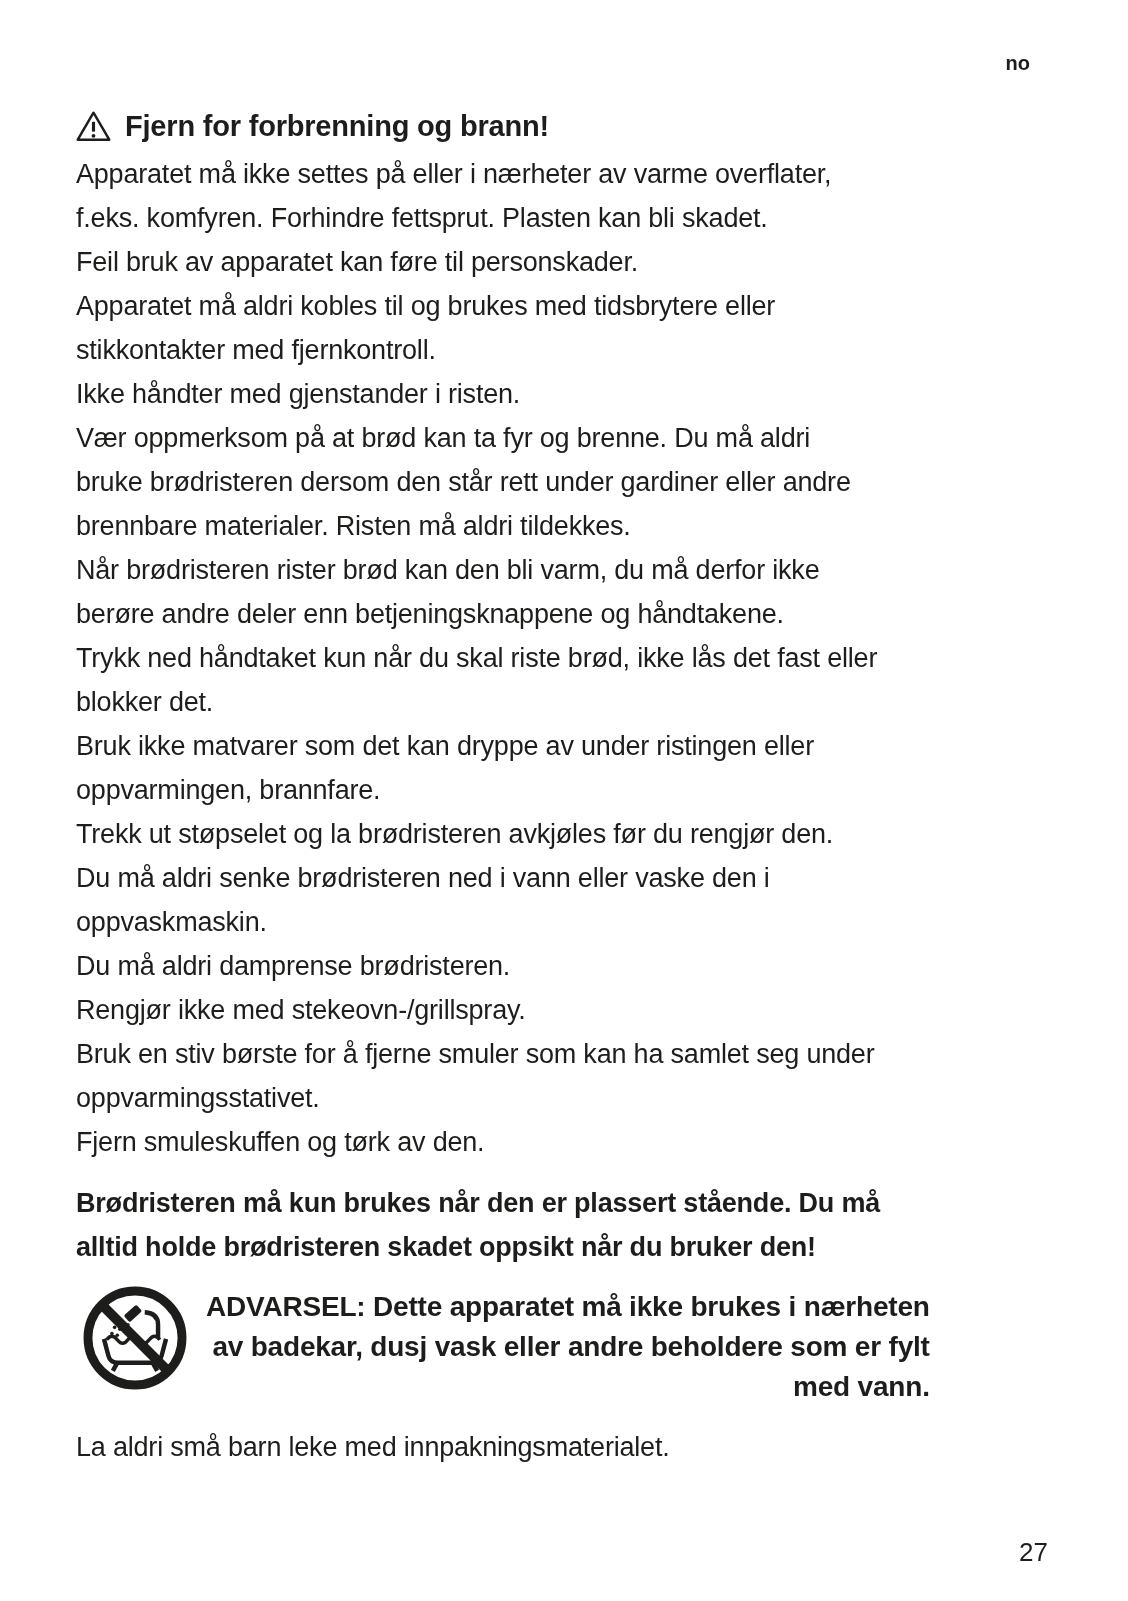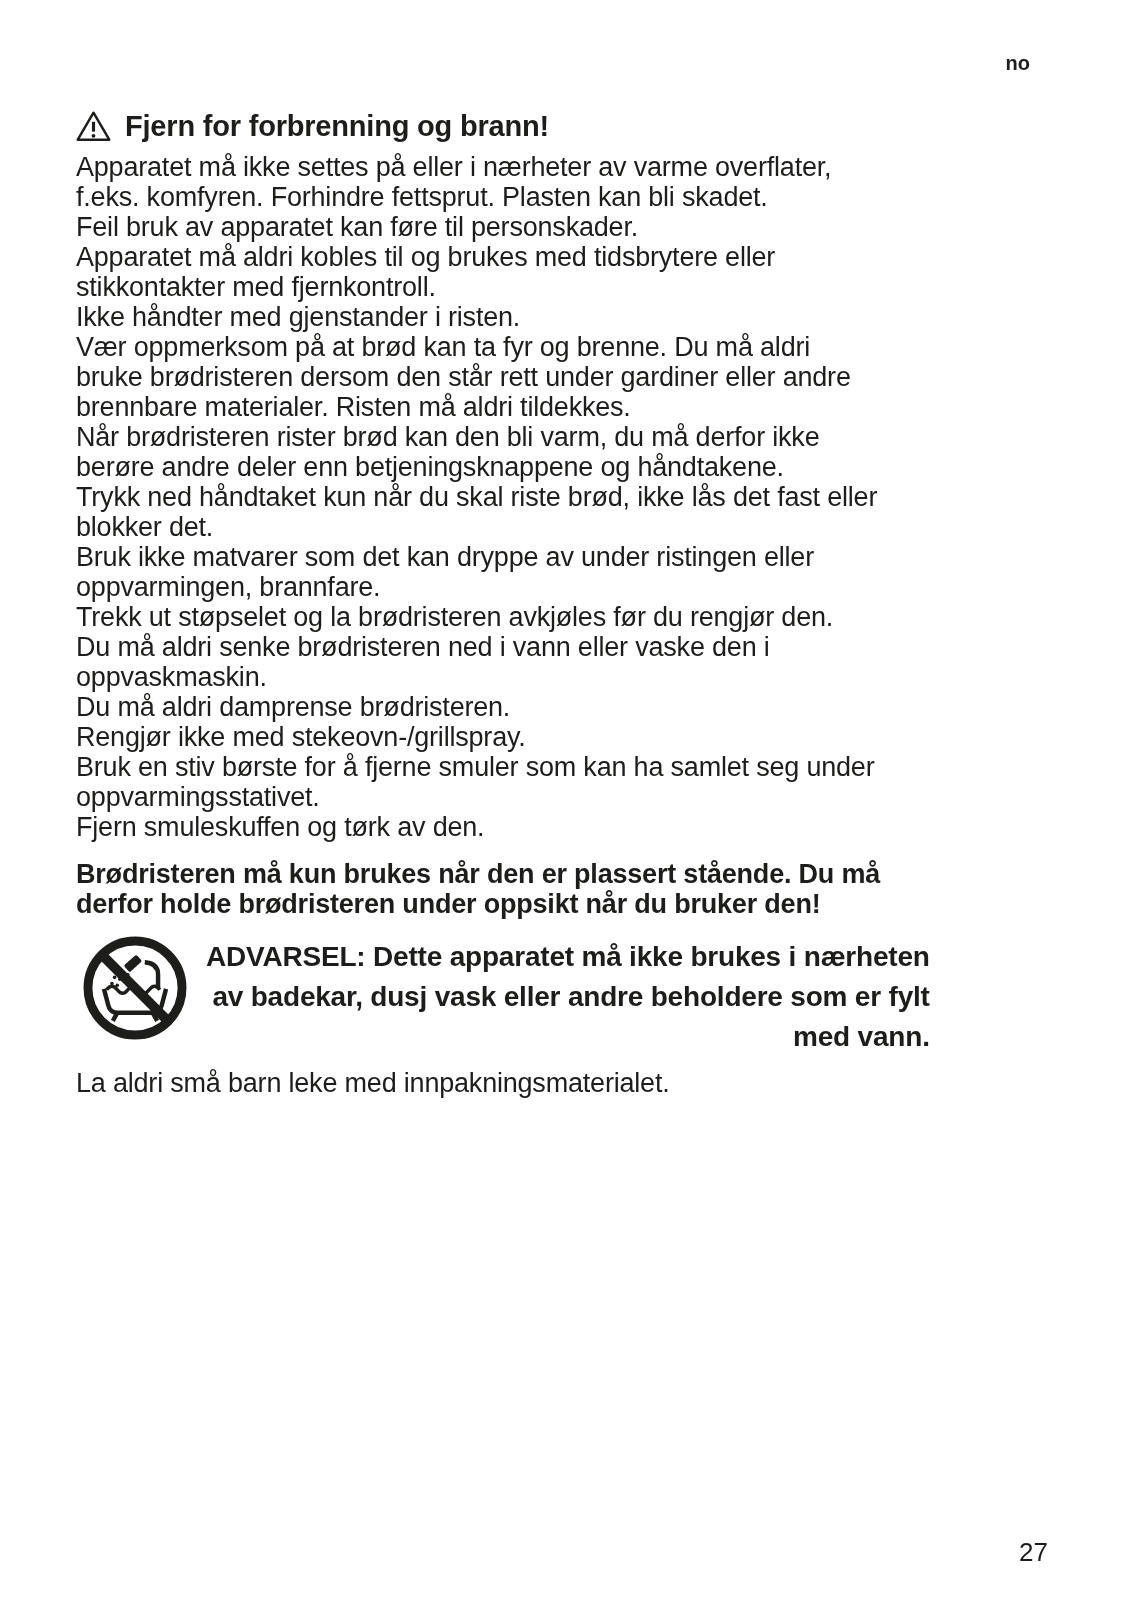--- a/index.html
+++ b/index.html
@@ -29,42 +29,42 @@
     gap: 14px;
     font-size: 29px;
     font-weight: bold;
     letter-spacing: -0.2px;
     line-height: 36px;
     margin: 0;
   }
   .heading .tri { flex: 0 0 auto; display: block; }
   .lines {
     font-size: 27px;
-    line-height: 30px;
+    line-height: 44px;
     letter-spacing: -0.2px;
     white-space: pre;
   }
   .body-start { margin-top: 8px; }
   .bold-para { font-weight: bold; margin-top: 17px; }
   .advarsel {
     display: flex;
     align-items: flex-start;
     gap: 16px;
     margin-top: 14px;
     margin-left: 4px;
     text-align: right;
   }
   .advarsel .lines {
     font-size: 28px;
     line-height: 40px;
     font-weight: bold;
     margin-top: 4px;
   }
   .heading-2 { margin-top: 24px; }
-  .last-line { margin-top: 11px; }
+  .last-line { margin-top: 18px; }
   .page-num {
     position: absolute;
     top: 1537px; right: 80px;
     font-size: 26px;
   }
   svg { display: block; }
 </style>
 </head>
 <body>
 
@@ -99,21 +99,21 @@
 Trekk ut støpselet og la brødristeren avkjøles før du rengjør den.
 Du må aldri senke brødristeren ned i vann eller vaske den i
 oppvaskmaskin.
 Du må aldri damprense brødristeren.
 Rengjør ikke med stekeovn-/grillspray.
 Bruk en stiv børste for å fjerne smuler som kan ha samlet seg under
 oppvarmingsstativet.
 Fjern smuleskuffen og tørk av den.</div>
 
   <div class="lines bold-para">Brødristeren må kun brukes når den er plassert stående. Du må
-derfor holde brødristeren under oppsikt når du bruker den!</div>
+alltid holde brødristeren skadet oppsikt når du bruker den!</div>
 
   <div class="advarsel">
     <svg width="110" height="110" viewBox="0 0 124 124" aria-hidden="true">
 
       <path d="M30 64 q6 -8 12 0 q6 8 12 0 q6 -8 12 0 q6 8 12 0 q6 -8 12 0" fill="none" stroke="#1d1d1b" stroke-width="4"></path>
       <path d="M27 63 L32 82 q2 8 11 8 h38 q9 0 11 -8 L97 63" fill="none" stroke="#1d1d1b" stroke-width="5" stroke-linejoin="round"></path>
       <line x1="42" y1="90" x2="37" y2="99" stroke="#1d1d1b" stroke-width="5"></line>
       <line x1="82" y1="90" x2="87" y2="99" stroke="#1d1d1b" stroke-width="5"></line>
 
       <path d="M88 62 V47 q0 -13 -15 -14" fill="none" stroke="#1d1d1b" stroke-width="5"></path>

